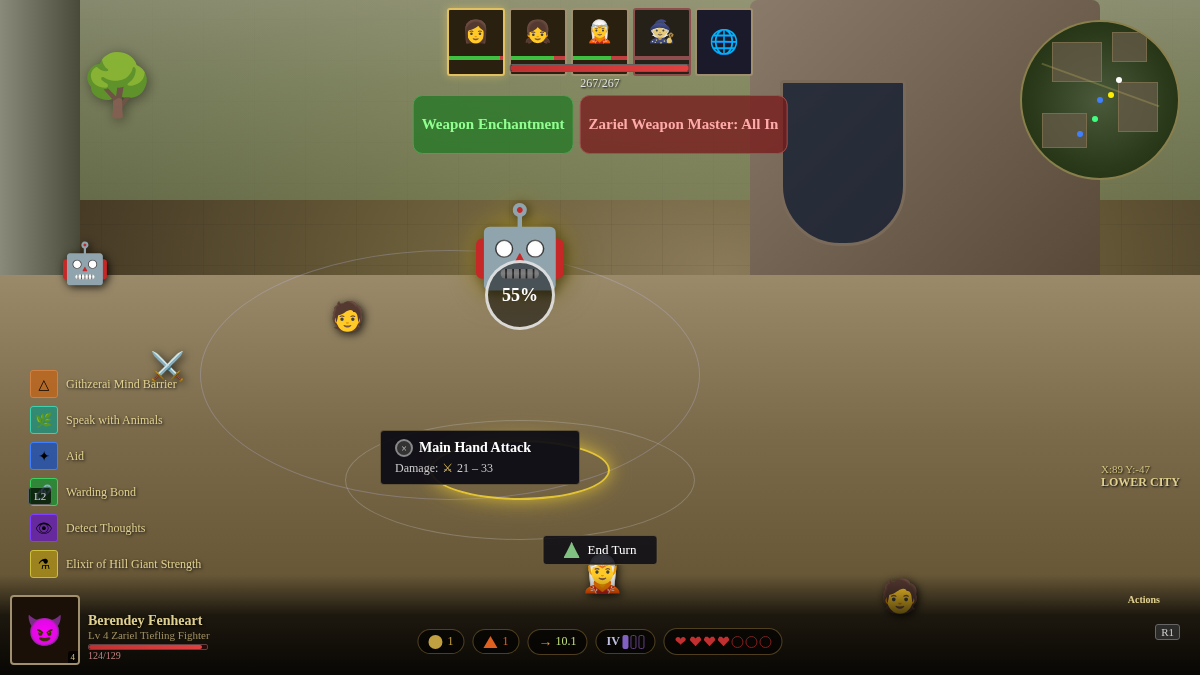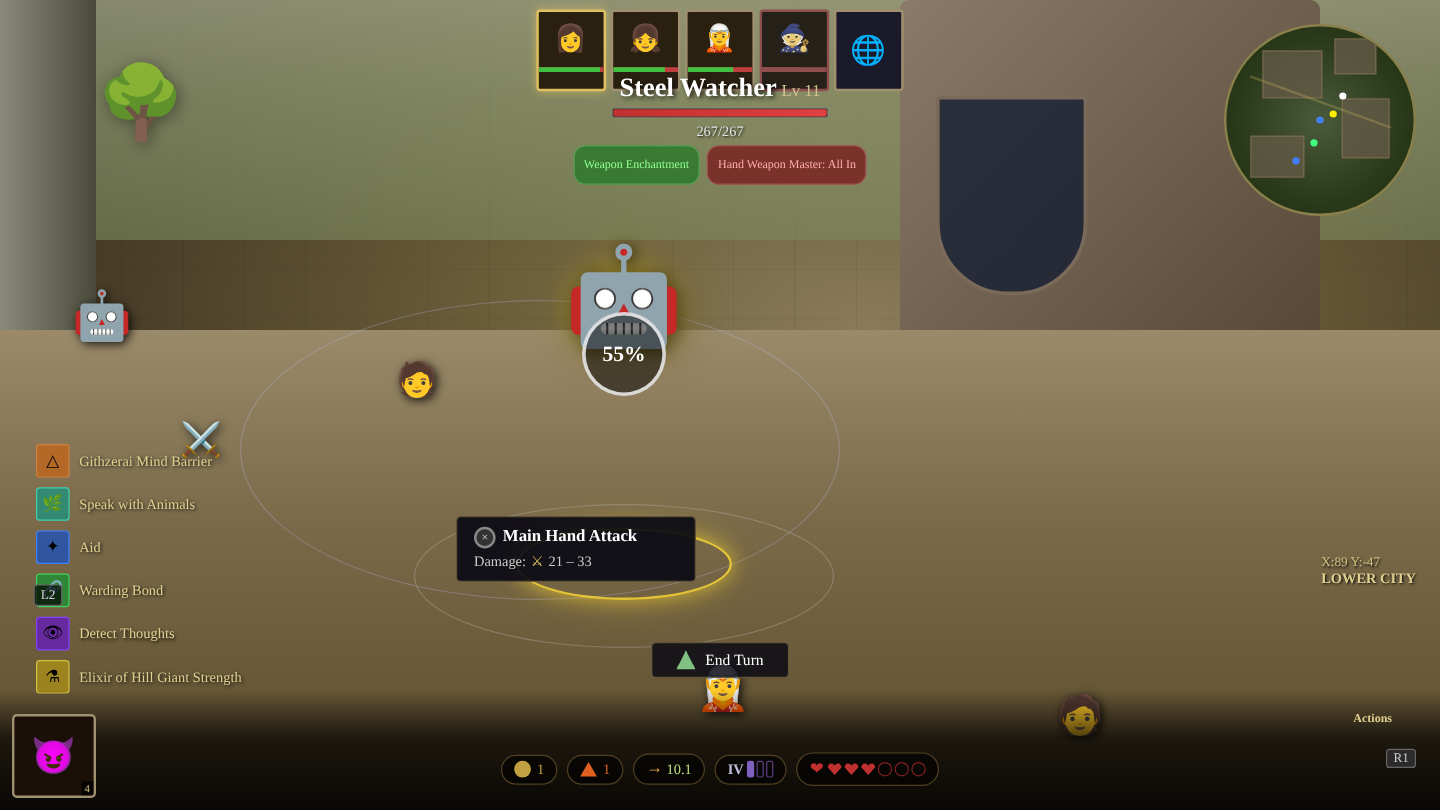--- a/index.html
+++ b/index.html
@@ -321,24 +321,24 @@
     }
 
     .status-effects {
       display: flex;
       gap: 6px;
       justify-content: center;
       margin-top: 4px;
     }
 
     .status-pill {
-      padding: 10px 8px;
+      padding: 20px 8px;
       border-radius: 10px;
-      font-size: 10px;
-      font-weight: normal;
+      font-size: 15px;
+      font-weight: bold;
     }
 
     .status-green {
       background: rgba(40,120,40,0.8);
       color: #90ff90;
       border: 1px solid #50a050;
     }
 
     .status-red {
       background: rgba(120,30,30,0.8);
@@ -750,31 +750,27 @@
         <div class="portrait-hp-fill" style="width:60%; background:#c04040;"></div>
       </div>
     </div>
     <div class="portrait" style="background:#1a1a2a; display:flex; align-items:center; justify-content:center; font-size:24px;">
       <span>🌐</span>
     </div>
   </div>
 </div>
 
 <div class="enemy-nameplate">
-  <div>
-    <span class="enemy-name">Steel Watcher</span>
-    <span class="enemy-level">Lv 11</span>
-  </div>
   <div class="enemy-hp-bar-container">
     <div class="enemy-hp-bar" style="width:100%;"></div>
   </div>
   <div class="enemy-hp-text">267/267</div>
   <div class="status-effects">
     <span class="status-pill status-green">Weapon Enchantment</span>
-    <span class="status-pill status-red">Hand Weapon Master: All In</span>
+    <span class="status-pill status-red">Zariel Weapon Master: All In</span>
   </div>
 </div>
 
 <div class="minimap">
   <div class="minimap-inner">
 
     <div class="mm-building" style="top:20px;left:30px;width:50px;height:40px;"></div>
     <div class="mm-building" style="top:10px;left:90px;width:35px;height:30px;"></div>
     <div class="mm-building" style="top:60px;right:20px;width:40px;height:50px;"></div>
     <div class="mm-building" style="bottom:30px;left:20px;width:45px;height:35px;"></div>
@@ -841,20 +837,28 @@
 <div class="l2-badge">
   <span>L2</span>
 </div>
 
 <div class="bottom-hud">
 
   <div class="player-portrait-area">
     <div class="player-portrait-frame">
       <span>😈</span>
       <div class="player-level-badge">4</div>
+    </div>
+    <div class="player-info">
+      <div class="player-name">Berendey Fenheart</div>
+      <div class="player-subtitle">Lv 4 Zariel Tiefling Fighter</div>
+      <div class="player-hp-bar">
+        <div class="player-hp-fill" style="width:96%;"></div>
+      </div>
+      <div class="player-hp-text">124/129</div>
     </div>
   </div>
 
   <div class="action-bar">
 
     <div class="action-pip">
       <div class="pip-circle filled"></div>
       <span style="color:#c0a040;font-size:12px;margin-left:2px;">1</span>
     </div>
 

